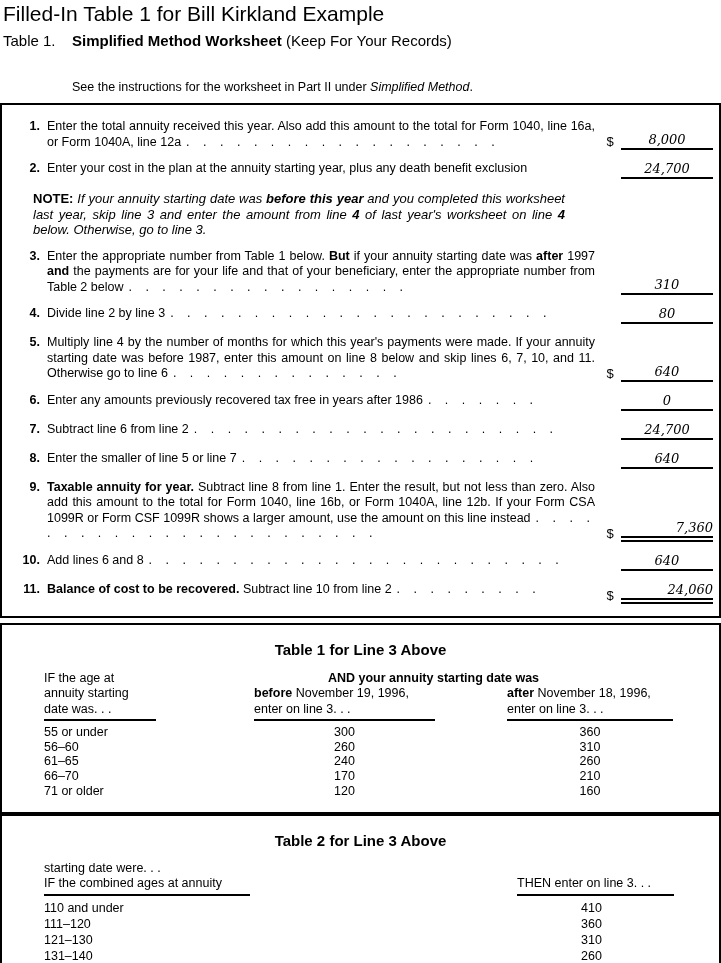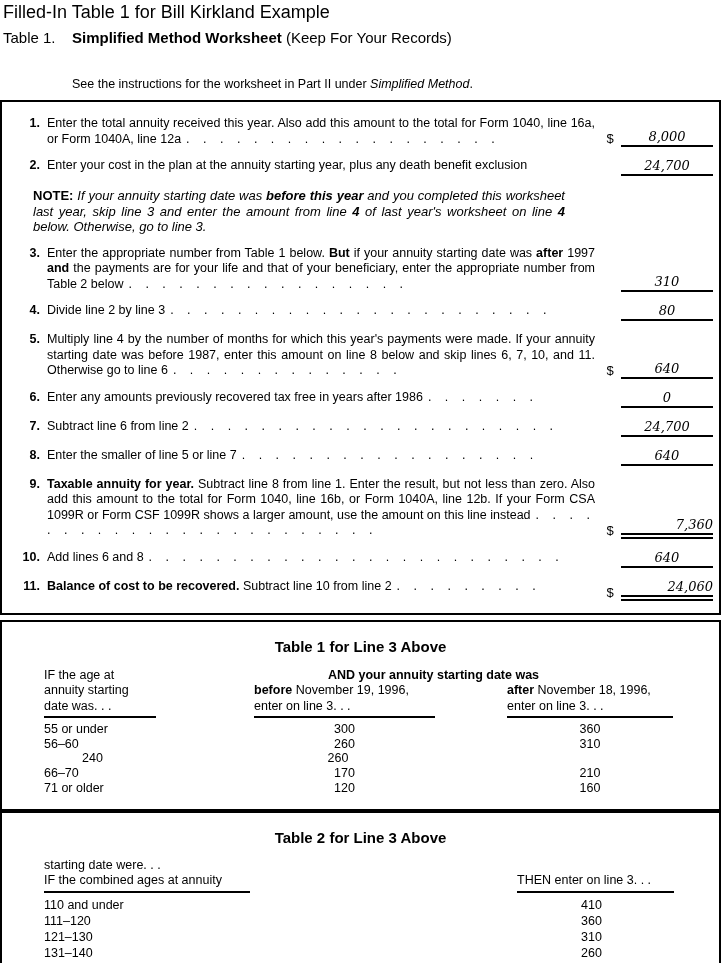--- a/index.html
+++ b/index.html
@@ -1,18 +1,18 @@
 <!DOCTYPE html>
 <html><head>
 <meta charset="utf-8">
 <style>
   html,body {margin:0; padding:0; background:#fff;}
   .page {position:relative; width:721px; height:963px; background:#ffffff; color:#000;
          font-family:"Liberation Sans", sans-serif; overflow:hidden;}
-  .pretitle {font-size:18px; padding:2px 0 0 3px;}
+  .pretitle {font-size:21px; padding:2px 0 0 3px;}
   .titlerow {display:flex; font-size:15px; padding:6px 0 0 3px; align-items:baseline;}
   .titlerow .lbl {width:69px; flex:none;}
   .titlerow .bold {font-weight:bold;}
   .subtitle {font-size:12.5px; padding:3px 0 0 72px;margin-top:28px;}
   .subtitle .it {font-style:italic;}
 
   .wsbox {border:2px solid #000; margin:9px 0 0 0; padding:3px 0 12px 0;}
   .ws-row {display:flex; margin-top:11px; padding-left:14px; align-items:stretch;}
   .ws-num {flex:none; width:24px; text-align:right; font-weight:bold;
            font-size:12.5px; line-height:15.5px; align-self:flex-start;}
@@ -199,20 +199,21 @@
           <div class="c1">55 or under</div>
           <div class="c2">300</div>
           <div class="c3">360</div>
         </div>
         <div class="t1-row">
           <div class="c1">56–60</div>
           <div class="c2">260</div>
           <div class="c3">310</div>
         </div>
         <div class="t1-row">
+          <div class="c1">61–65</div>
           <div class="c2">240</div>
           <div class="c3">260</div>
         </div>
         <div class="t1-row">
           <div class="c1">66–70</div>
           <div class="c2">170</div>
           <div class="c3">210</div>
         </div>
         <div class="t1-row">
           <div class="c1">71 or older</div>

